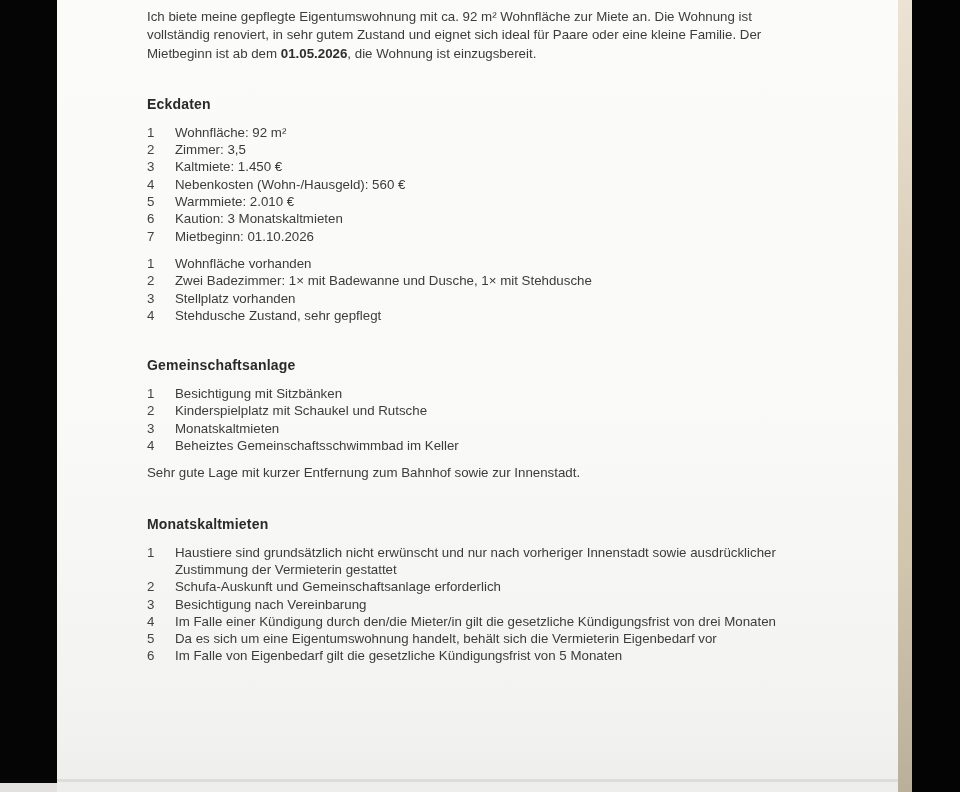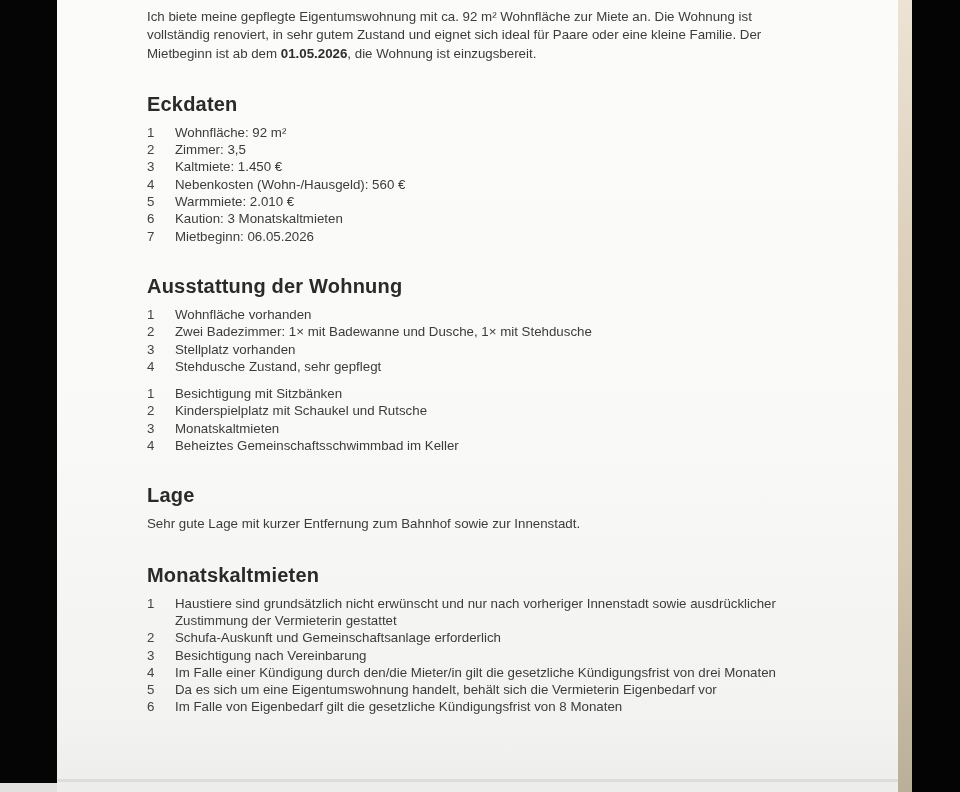--- a/index.html
+++ b/index.html
@@ -62,21 +62,21 @@
     font-size: 13.3px;
     line-height: 18.3px;
   }
   .intro {
     margin: 8px 0 0 0;
     max-width: 668px;
   }
   .intro b { color: #2e2e2e; }
   .section-title {
     margin: 31px 0 0 0;
-    font-size: 20px;
+    font-size: 14px;
     line-height: 20px;
     font-weight: bold;
     color: #2a2a2a;
     letter-spacing: 0.2px;
   }
   .num-list {
     margin: 10px 0 0 0;
   }
   .row {
     display: flex;
@@ -131,27 +131,26 @@
           <div class="row">
               <span class="num">5</span>
               <span class="txt">Warmmiete: 2.010 €</span>
             </div>
           <div class="row">
               <span class="num">6</span>
               <span class="txt">Kaution: 3 Monatskaltmieten</span>
             </div>
           <div class="row">
               <span class="num">7</span>
-              <span class="txt">Mietbeginn: 06.05.2026</span>
-            </div>
-        </div>
-      </section>
-
-      <section>
-        <h2 class="section-title">Ausstattung der Wohnung</h2>
+              <span class="txt">Mietbeginn: 01.10.2026</span>
+            </div>
+        </div>
+      </section>
+
+      <section>
         <div class="num-list">
           <div class="row">
               <span class="num">1</span>
               <span class="txt">Wohnfläche vorhanden</span>
             </div>
           <div class="row">
               <span class="num">2</span>
               <span class="txt">Zwei Badezimmer: 1× mit Badewanne und Dusche, 1× mit Stehdusche</span>
             </div>
           <div class="row">
@@ -159,20 +158,21 @@
               <span class="txt">Stellplatz vorhanden</span>
             </div>
           <div class="row">
               <span class="num">4</span>
               <span class="txt">Stehdusche Zustand, sehr gepflegt</span>
             </div>
         </div>
       </section>
 
       <section>
+        <h2 class="section-title">Gemeinschaftsanlage</h2>
         <div class="num-list">
           <div class="row">
               <span class="num">1</span>
               <span class="txt">Besichtigung mit Sitzbänken</span>
             </div>
           <div class="row">
               <span class="num">2</span>
               <span class="txt">Kinderspielplatz mit Schaukel und Rutsche</span>
             </div>
           <div class="row">
@@ -180,21 +180,20 @@
               <span class="txt">Monatskaltmieten</span>
             </div>
           <div class="row">
               <span class="num">4</span>
               <span class="txt">Beheiztes Gemeinschaftsschwimmbad im Keller</span>
             </div>
         </div>
       </section>
 
       <section>
-        <h2 class="section-title">Lage</h2>
         <p class="para">Sehr gute Lage mit kurzer Entfernung zum Bahnhof sowie zur Innenstadt.</p>
       </section>
 
       <section>
         <h2 class="section-title">Monatskaltmieten</h2>
         <div class="num-list">
           <div class="row">
               <span class="num">1</span>
               <span class="txt">Haustiere sind grundsätzlich nicht erwünscht und nur nach vorheriger Innenstadt sowie ausdrücklicher Zustimmung der Vermieterin gestattet</span>
             </div>
@@ -209,21 +208,21 @@
           <div class="row">
               <span class="num">4</span>
               <span class="txt">Im Falle einer Kündigung durch den/die Mieter/in gilt die gesetzliche Kündigungsfrist von drei Monaten</span>
             </div>
           <div class="row">
               <span class="num">5</span>
               <span class="txt">Da es sich um eine Eigentumswohnung handelt, behält sich die Vermieterin Eigenbedarf vor</span>
             </div>
           <div class="row">
               <span class="num">6</span>
-              <span class="txt">Im Falle von Eigenbedarf gilt die gesetzliche Kündigungsfrist von 8 Monaten</span>
+              <span class="txt">Im Falle von Eigenbedarf gilt die gesetzliche Kündigungsfrist von 5 Monaten</span>
             </div>
         </div>
       </section>
 
     </div>
     <div class="shadow-line"></div>
   </div>
 
   <div class="edge-strip"></div>
   <div class="bar-right"></div>

